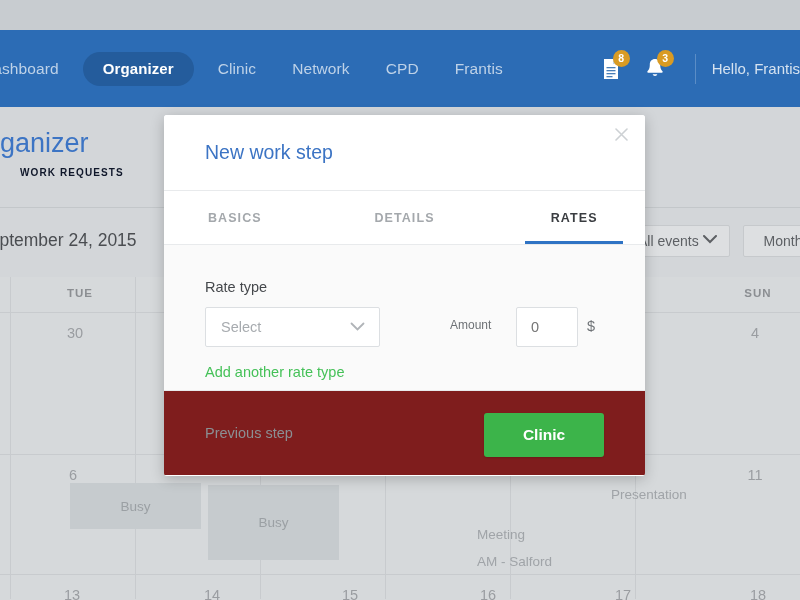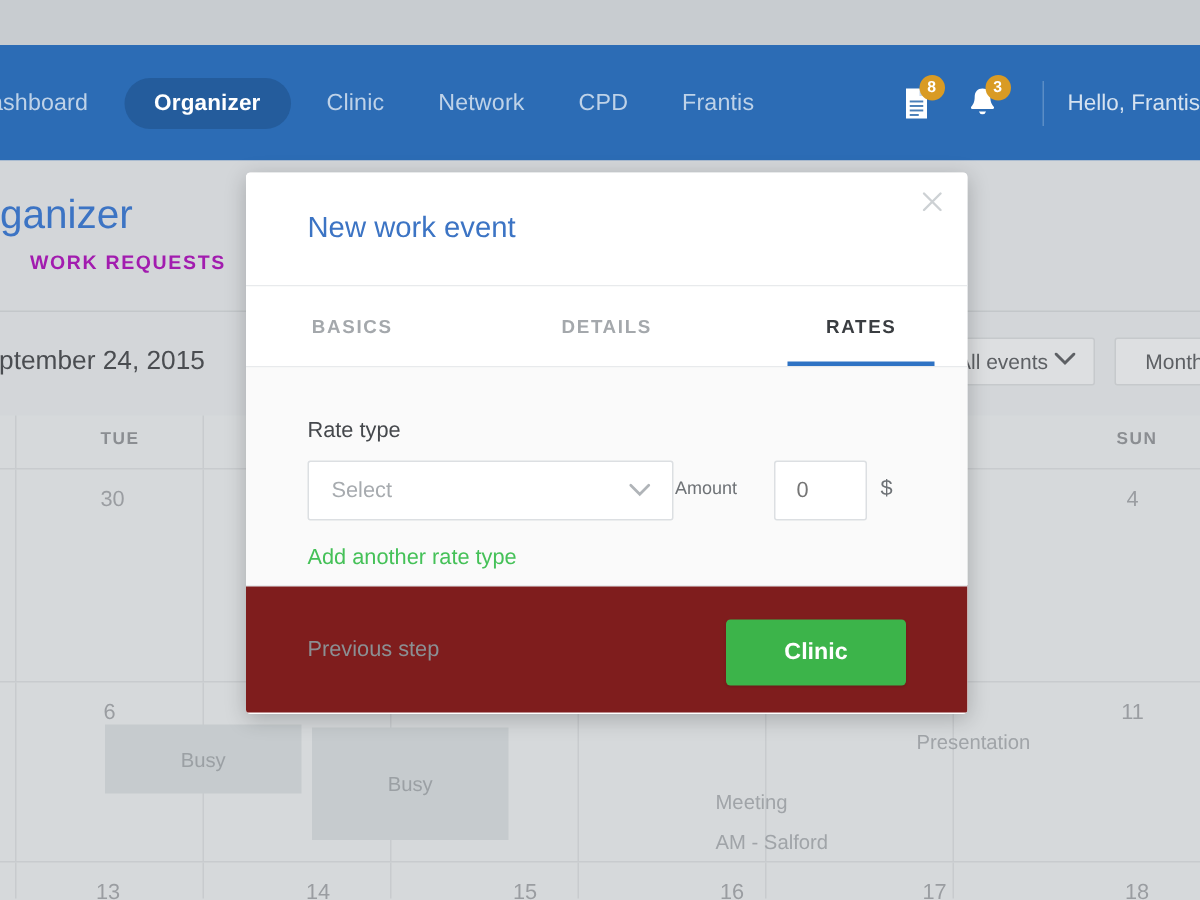--- a/index.html
+++ b/index.html
@@ -55,21 +55,21 @@
   .page-head {
     position: absolute; left: 0; top: 107px; width: 800px; height: 100px;
     background: #d3d6d9;
   }
   .page-title {
     position: absolute; left: -30px; top: 128px;
     color: #3c74c4; font-size: 27px; white-space: nowrap;
   }
   .work-requests {
     position: absolute; left: 20px; top: 167px;
-    color: #a21caf; font-size: 13px; letter-spacing: 1.1px; font-weight: bold;
+    color: #0f172a; font-size: 10px; letter-spacing: 1.1px; font-weight: bold;
   }
   .toolbar-row {
     position: absolute; left: 0; top: 207px; width: 800px; height: 70px;
     background: #d3d6d9; border-top: 1px solid #c3c7ca;
   }
   .cal-date {
     position: absolute; left: -22px; top: 230px;
     color: #4a4d51; font-size: 17.5px; white-space: nowrap;
   }
   .filter-select {
@@ -159,21 +159,21 @@
   }
 
   .modal-body {
     position: relative; height: 145px; background: #fafafa;
   }
   .field-label {
     position: absolute; left: 41px; top: 34px;
     font-size: 14.5px; color: #45484c;
   }
   .select-box {
-    position: absolute; left: 41px; top: 62px; width: 244px; height: 40px;
+    position: absolute; left: 41px; top: 62px; width: 175px; height: 40px;
     background: #ffffff; border: 1px solid #dcdfe2; border-radius: 2px;
     display: flex; align-items: center; padding-left: 15px;
     color: #a7abaf; font-size: 14.5px;
   }
   .select-box .chev { position: absolute; right: 14px; top: 14px; }
   .amount-label {
     position: absolute; left: 286px; top: 73px;
     font-size: 12px; color: #6e7276;
   }
   .amount-input {
@@ -335,21 +335,21 @@
       <div class="cal-daynum" style="left:310px">15</div>
       <div class="cal-daynum" style="left:448px">16</div>
       <div class="cal-daynum" style="left:583px">17</div>
       <div class="cal-daynum" style="left:718px">18</div>
     </div>
   </div>
 
   <div class="modal">
 
     <div class="modal-header">
-      <div class="modal-title">New work event</div>
+      <div class="modal-title">New work step</div>
       <div class="close-x">
         <svg width="13" height="13" viewBox="0 0 13 13">
           <path d="M1 1 L12 12 M12 1 L1 12" stroke="#cdd1d4" stroke-width="1.6" stroke-linecap="round"></path>
         </svg>
       </div>
     </div>
 
     <div class="tabs">
       <div class="tab">BASICS</div>
       <div class="tab">DETAILS</div>

